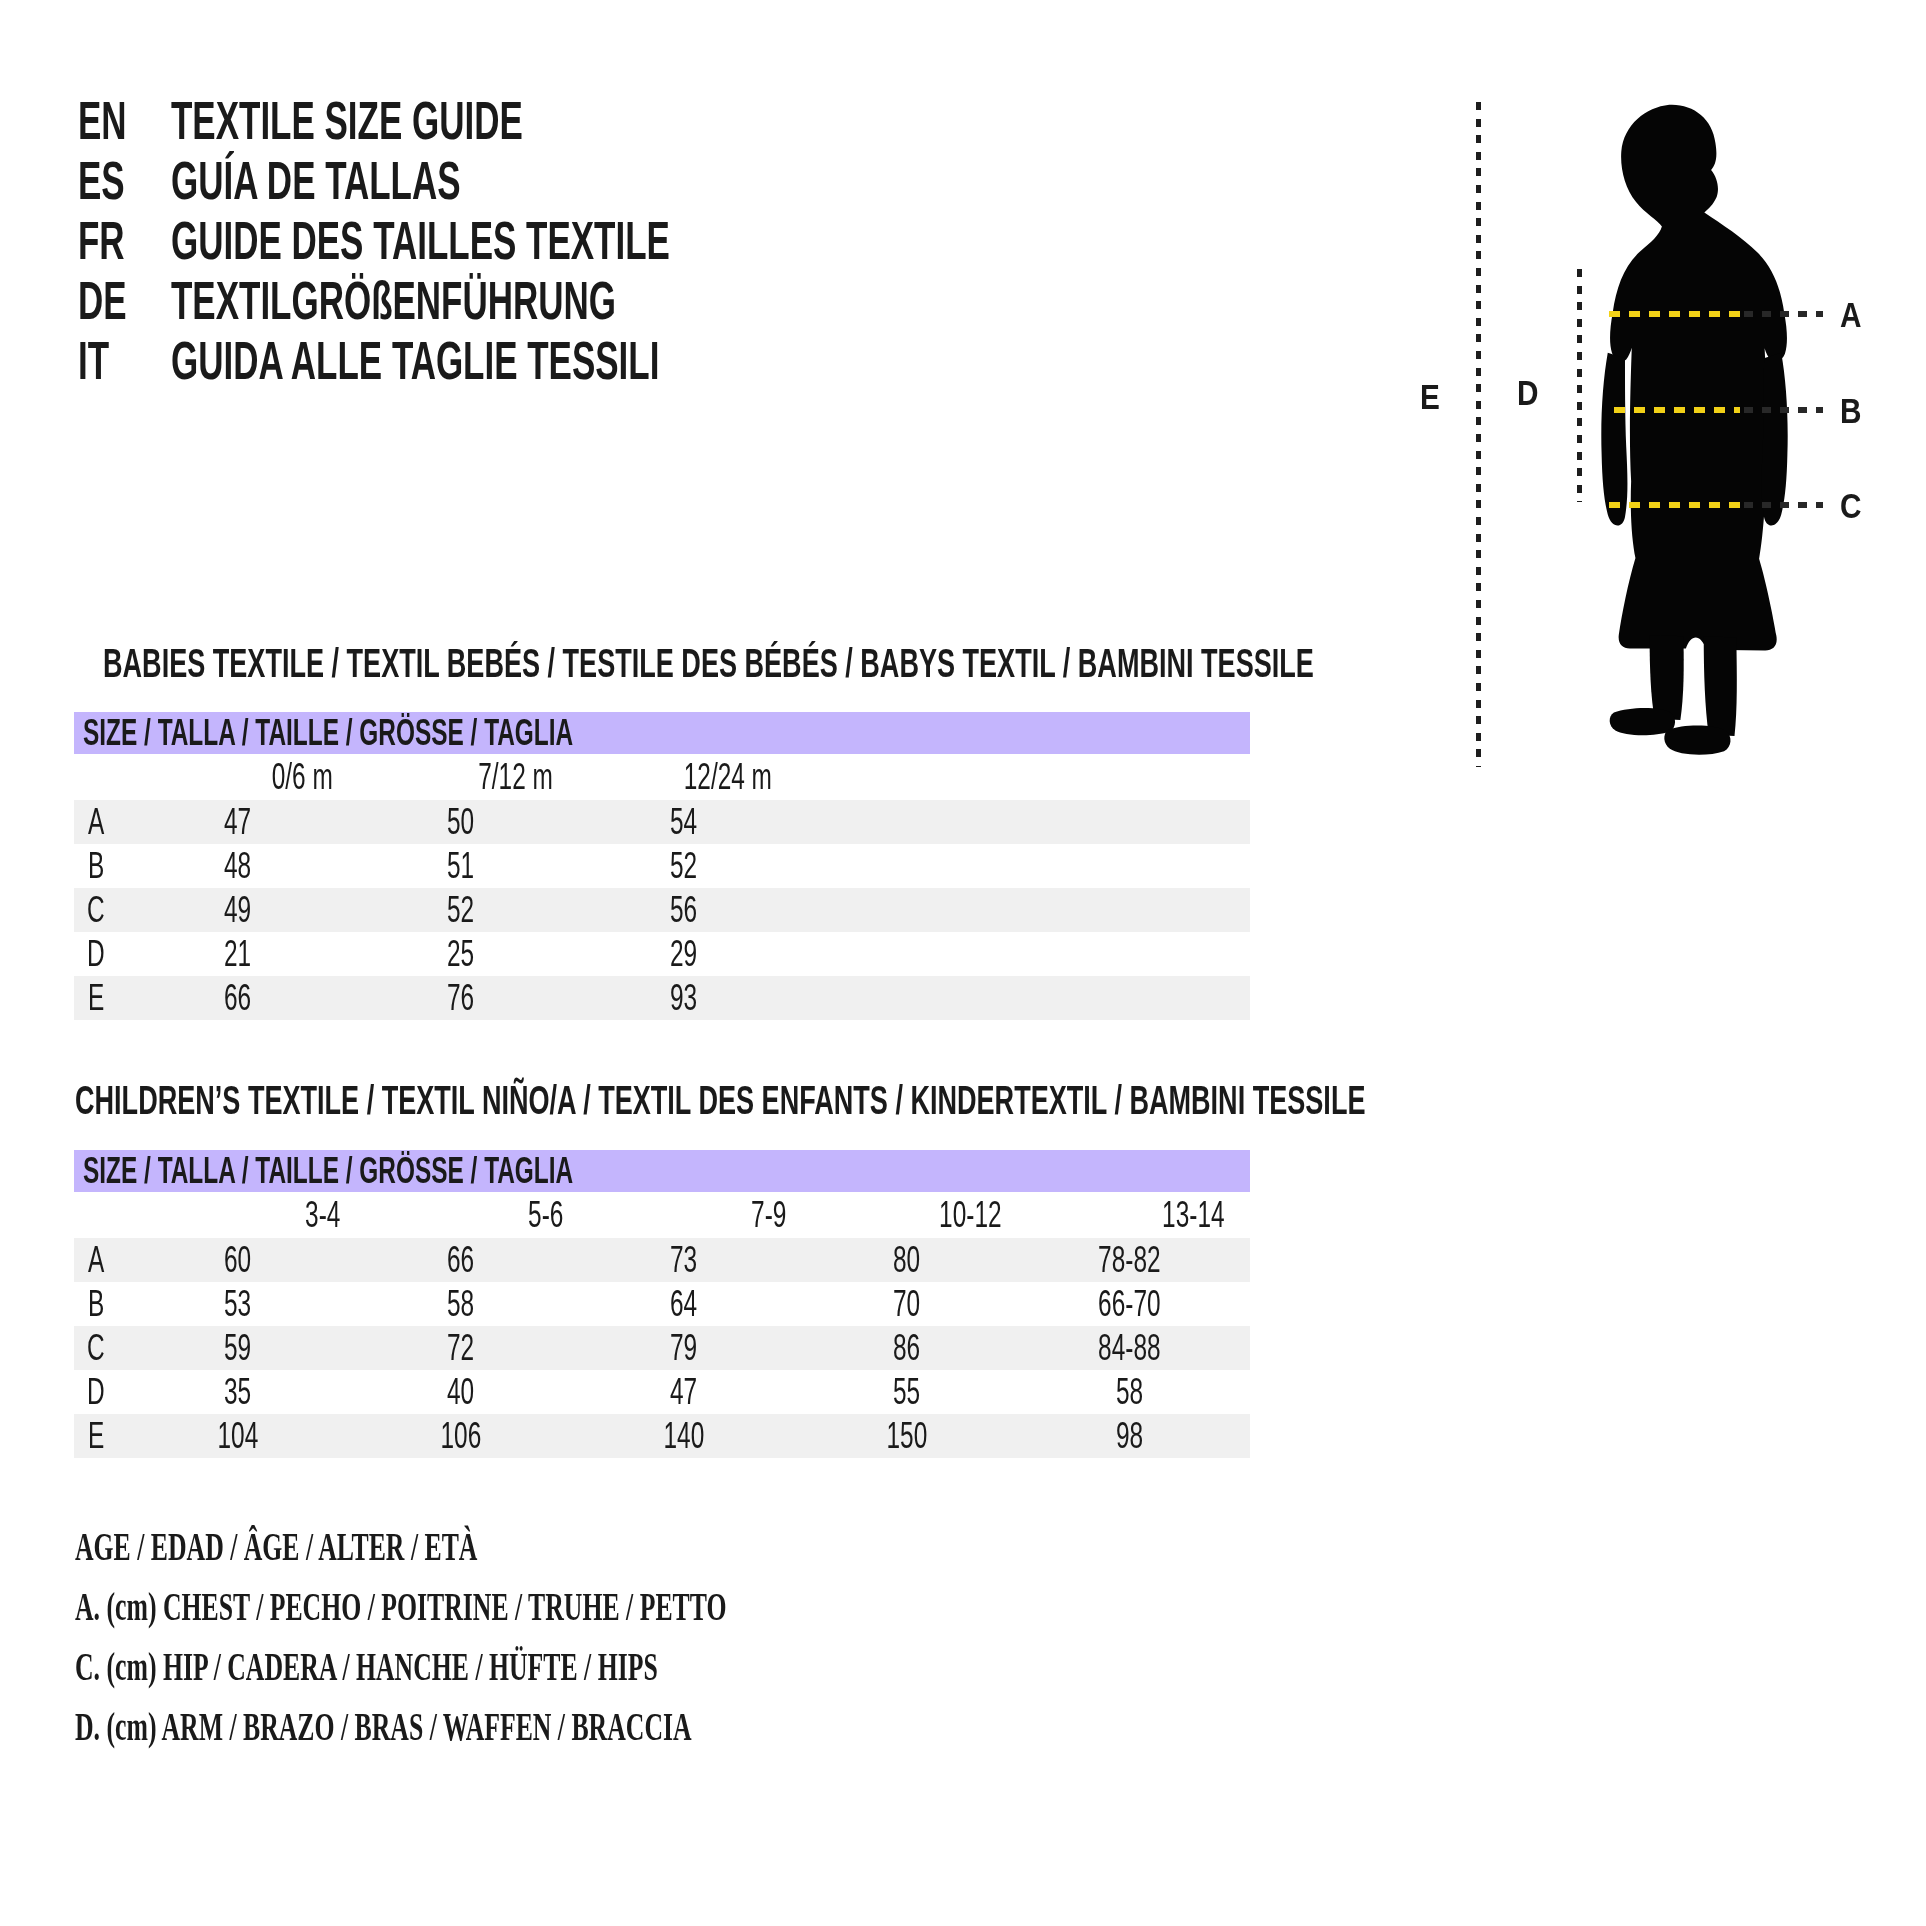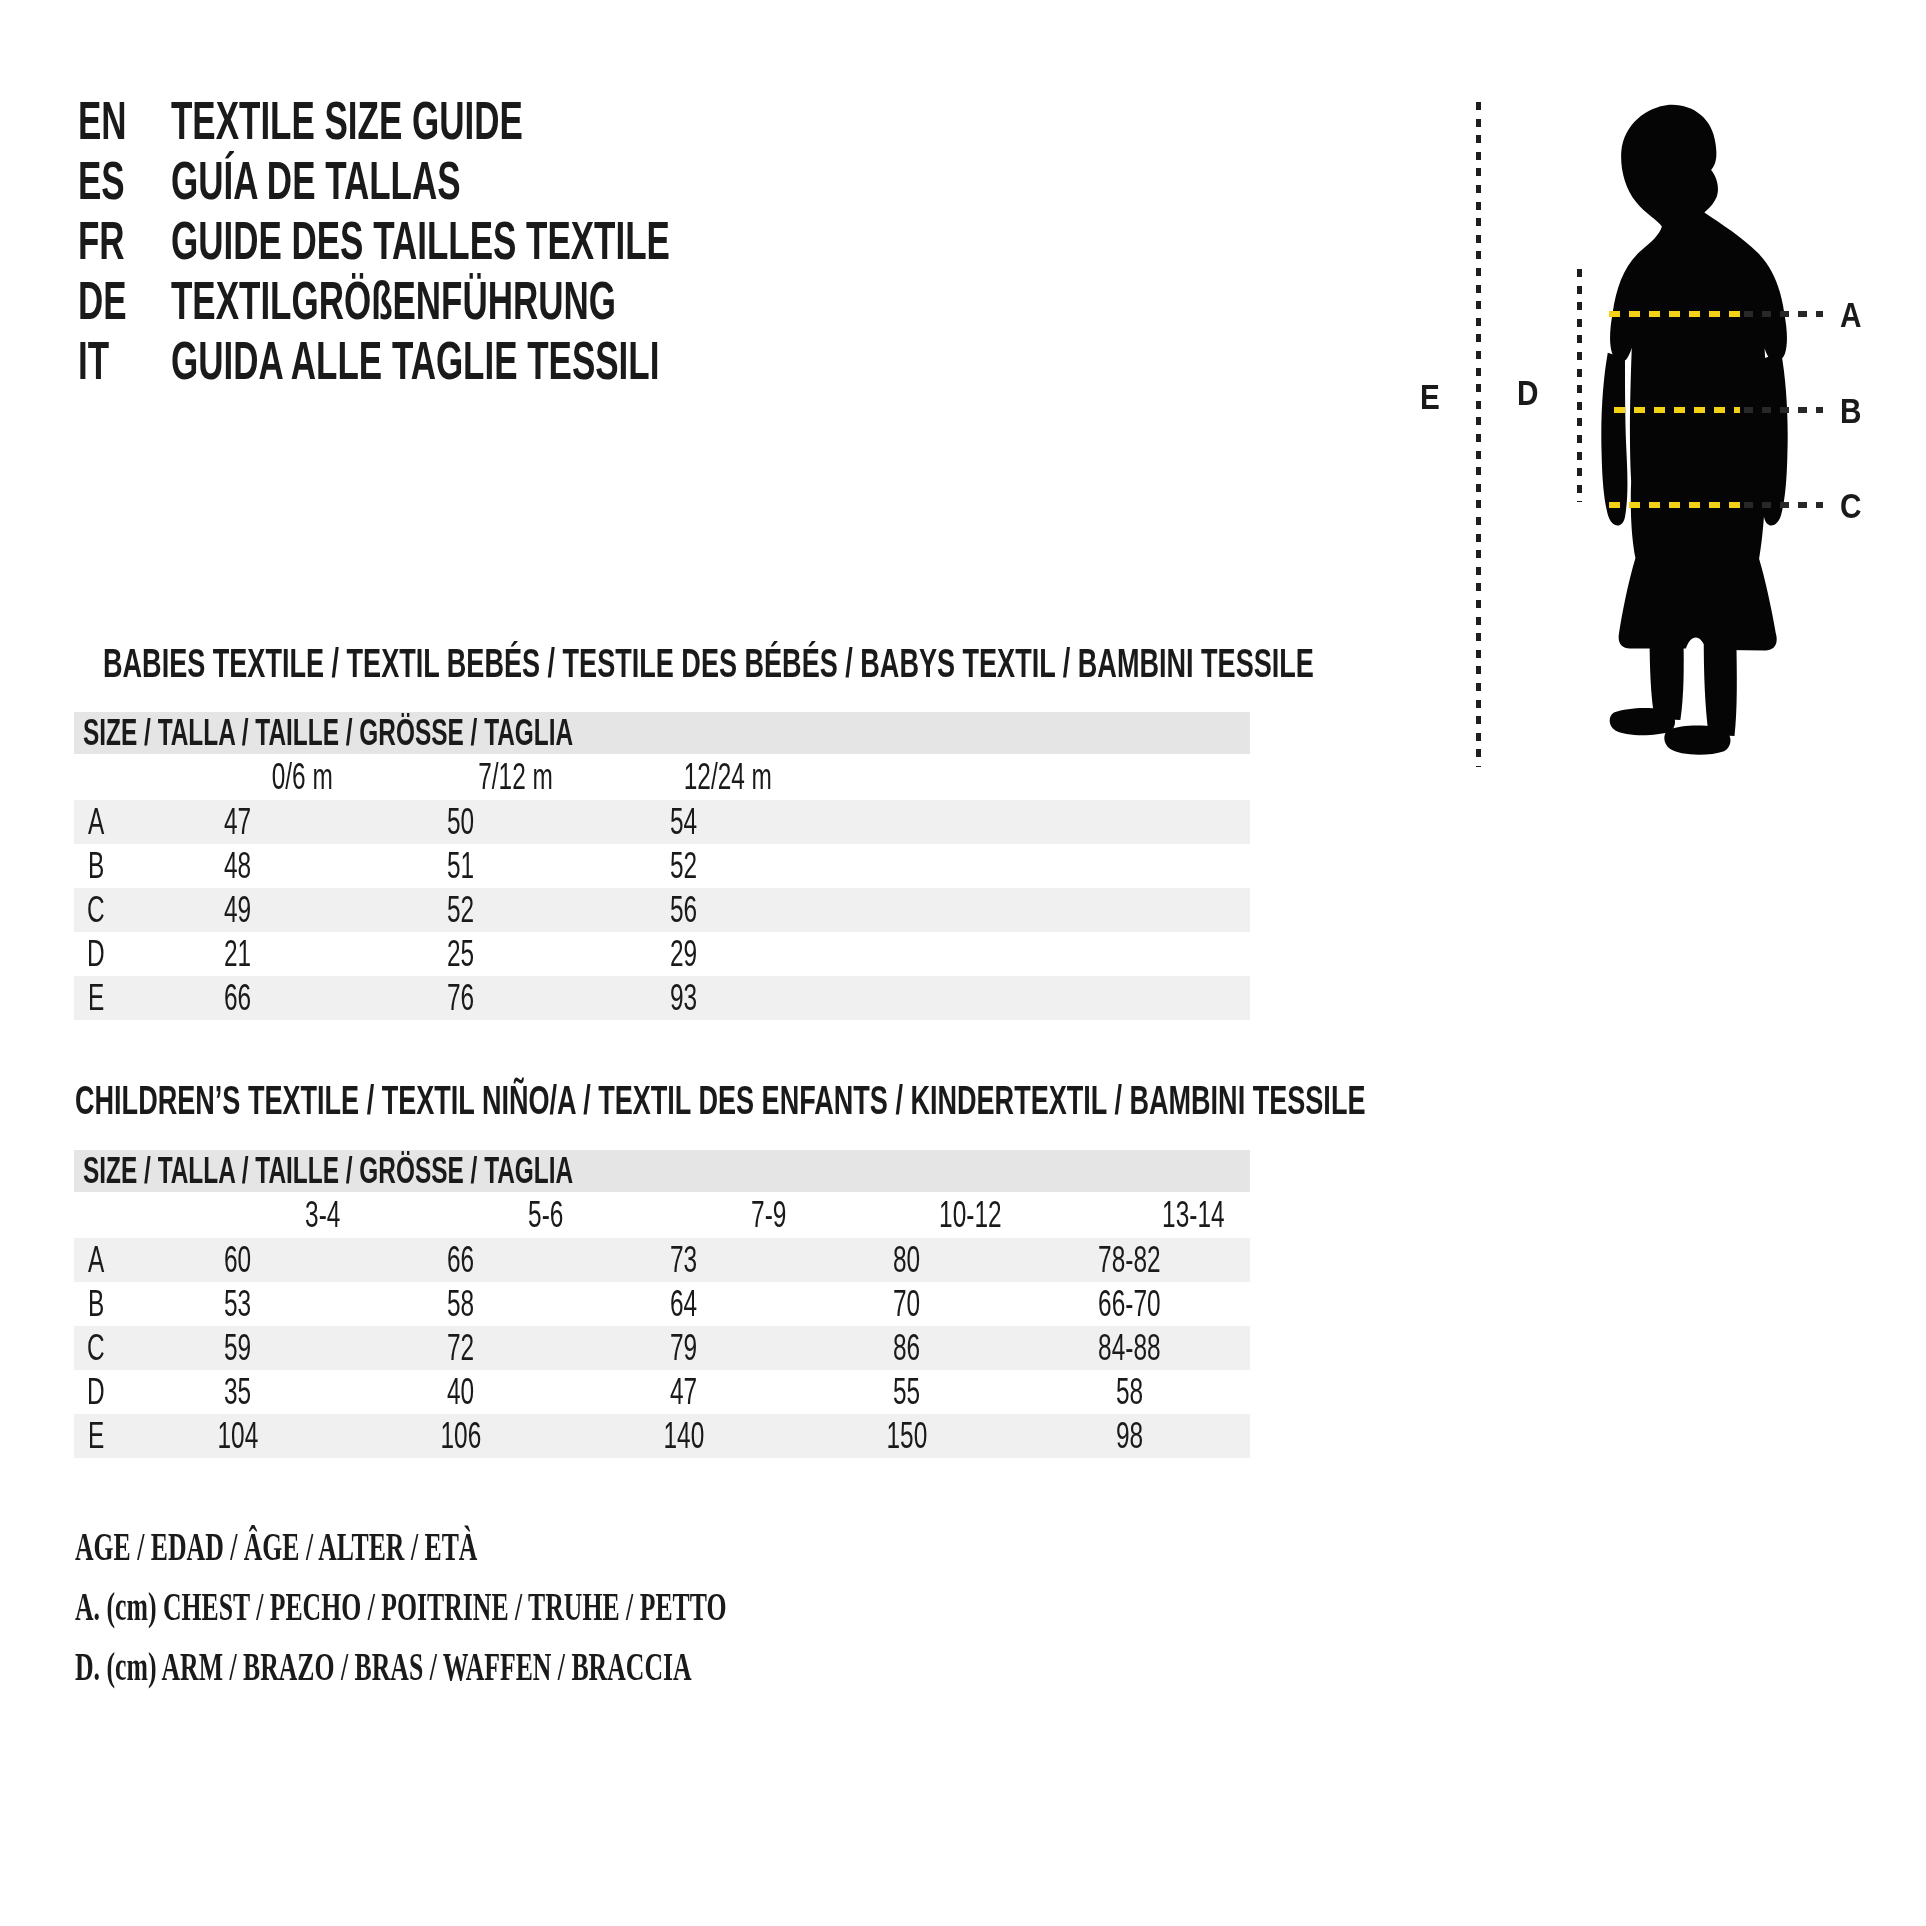--- a/index.html
+++ b/index.html
@@ -24,21 +24,21 @@
   #babies-title{top:640px;margin-left:28px;}
   #children-title{top:1077px;}
 
   
   table.sizes{position:absolute;left:74px;width:1176px;border-collapse:collapse;table-layout:fixed;}
   #babies-table{top:712px;}
   #children-table{top:1150px;}
   col.c-label{width:52px;}
   col.c-val{width:223px;}
   tr.band-row td{
-    background:#e5e5e5;height:42px;vertical-align:middle;
+    background:#c4b5fd;height:42px;vertical-align:middle;
     font-size:37px;font-weight:700;text-align:left;padding:0 0 0 8.6px;
   }
   tr.colhead-row td{height:46px;vertical-align:middle;font-size:37px;font-weight:400;text-align:right;padding:0;}
   table.sizes tbody td{height:44px;vertical-align:middle;font-size:37px;font-weight:400;text-align:center;padding:0;}
   td.rowlabel{text-align:left;padding-left:6.2px;}
   tr.stripe td{background:#f0f0f0;}
 
   
   .legend{position:absolute;left:75px;top:1517px;}
   .legend-line{height:60px;font-size:39px;line-height:60px;font-weight:700;font-family:Liberation Serif, serif;}
@@ -289,15 +289,16 @@
       <td><span class="cond-c">150</span></td>
       <td><span class="cond-c">98</span></td>
       <td></td>
     </tr>
   </tbody>
 </table>
 
 <section class="legend">
   <div class="legend-line"><span class="cond">AGE / EDAD / ÂGE / ALTER / ETÀ</span></div>
   <div class="legend-line"><span class="cond">A. (cm) CHEST / PECHO / POITRINE / TRUHE / PETTO</span></div>
+  <div class="legend-line"><span class="cond">C. (cm) HIP / CADERA / HANCHE / HÜFTE / HIPS</span></div>
   <div class="legend-line"><span class="cond">D. (cm) ARM / BRAZO / BRAS / WAFFEN / BRACCIA</span></div>
 </section>
 
 
 </body></html>

